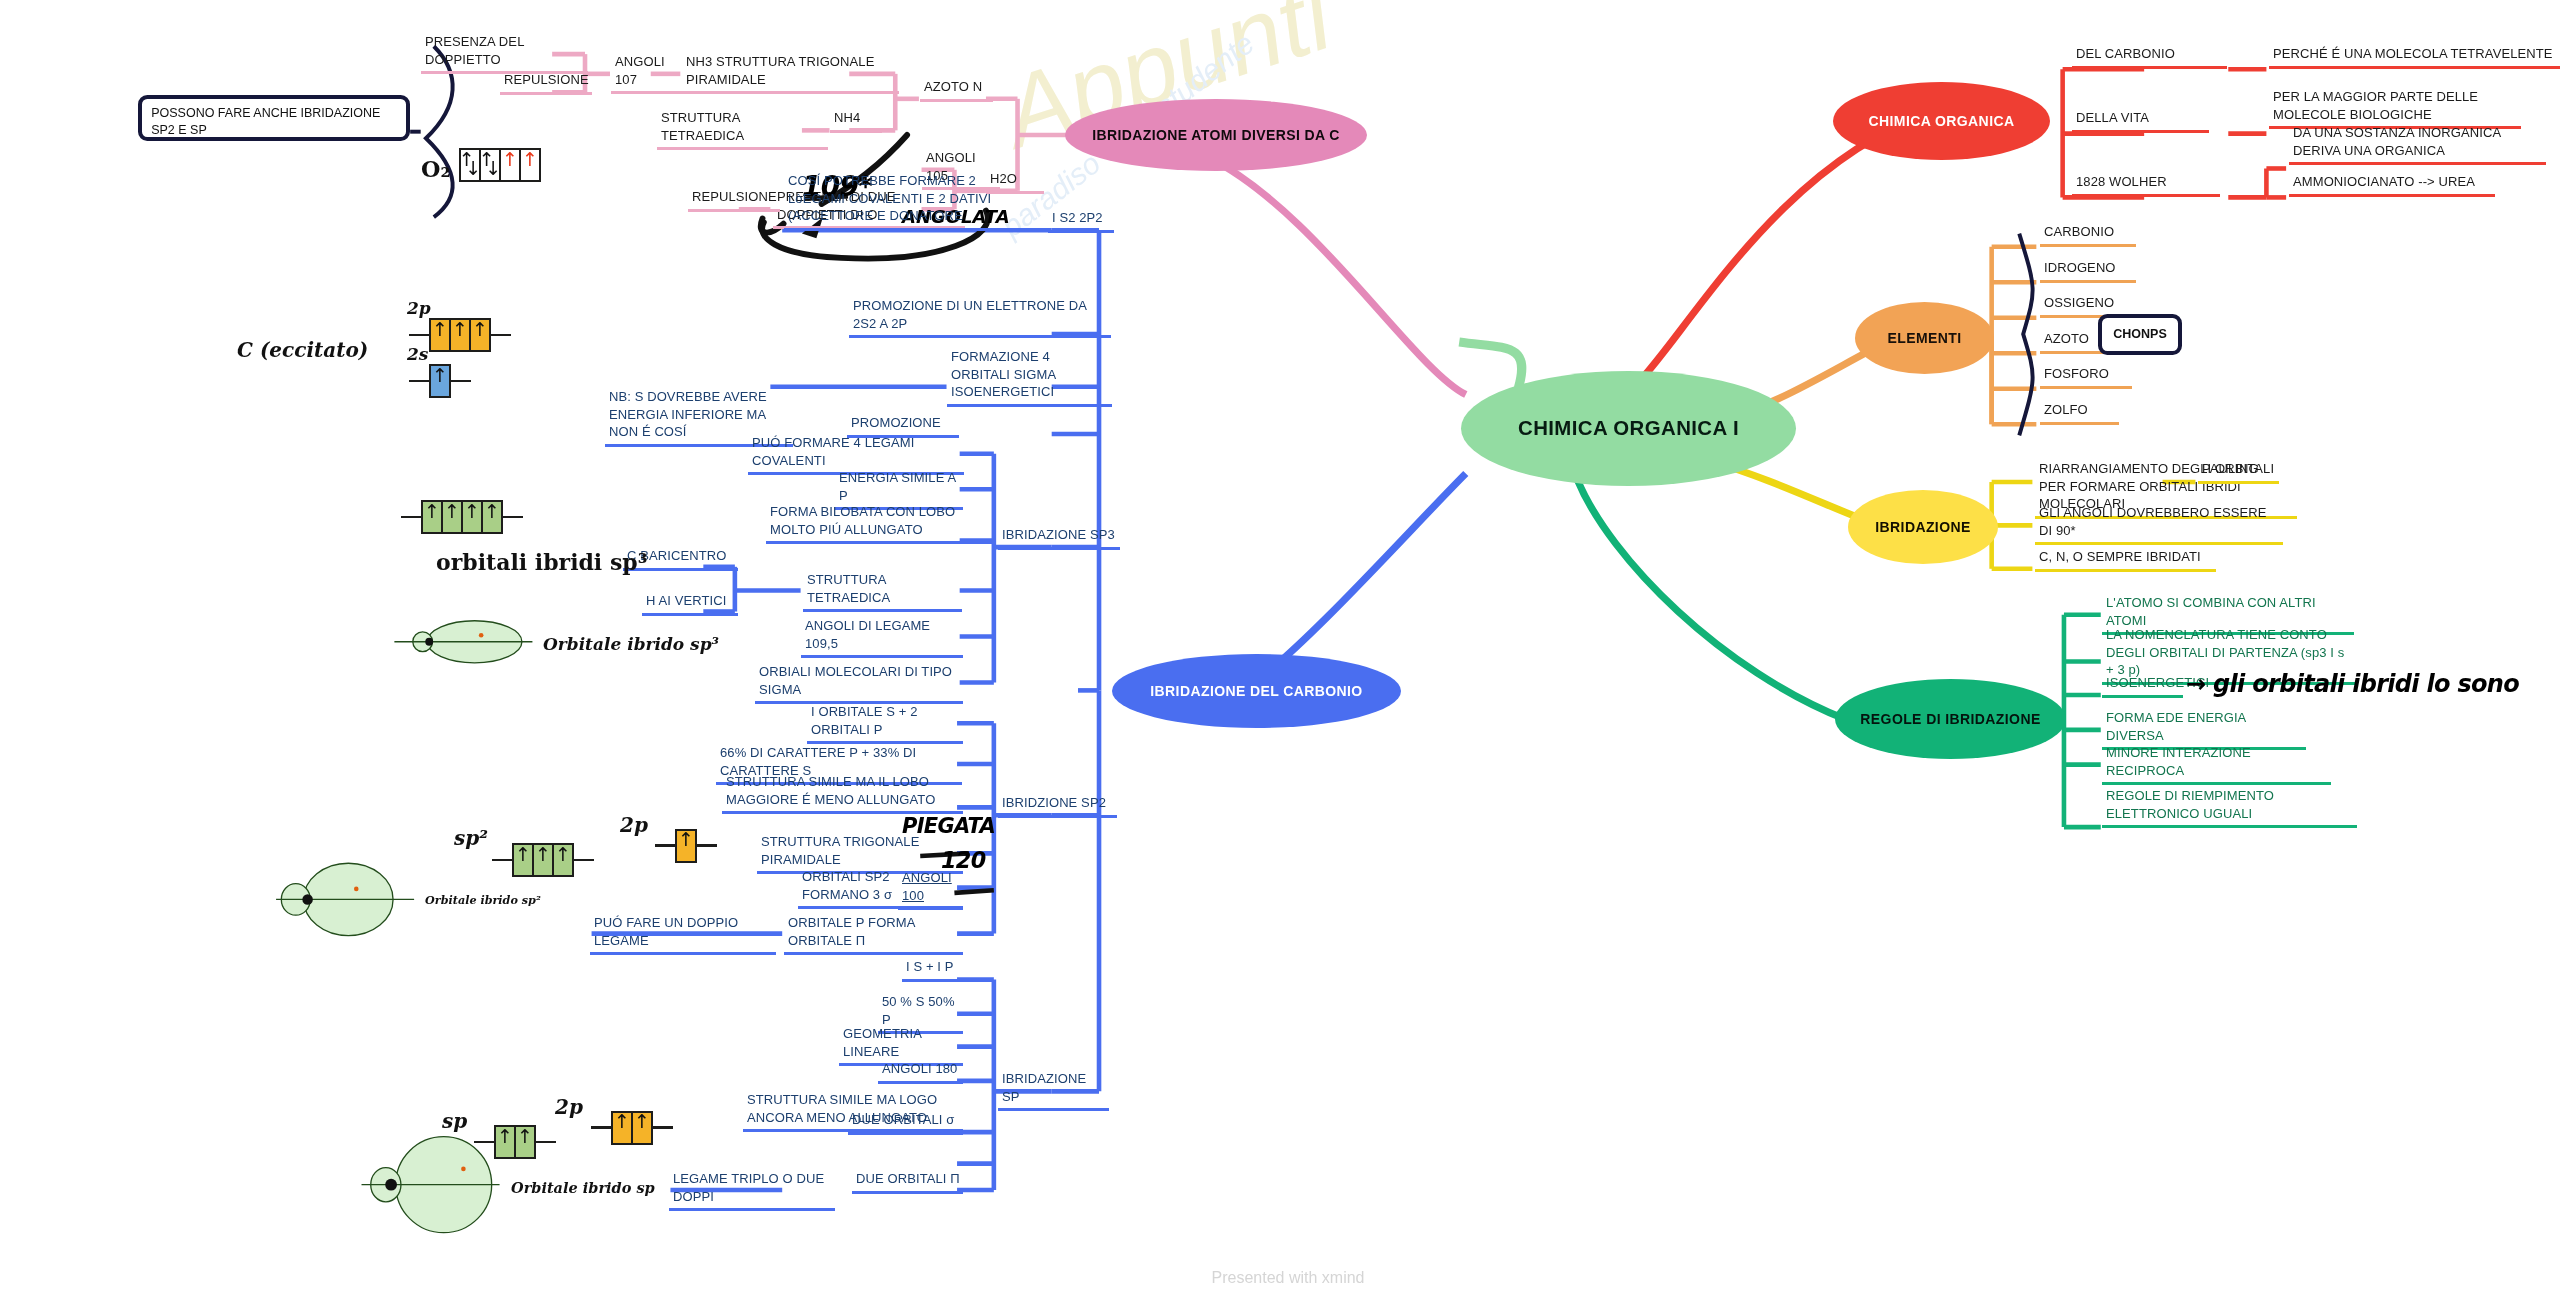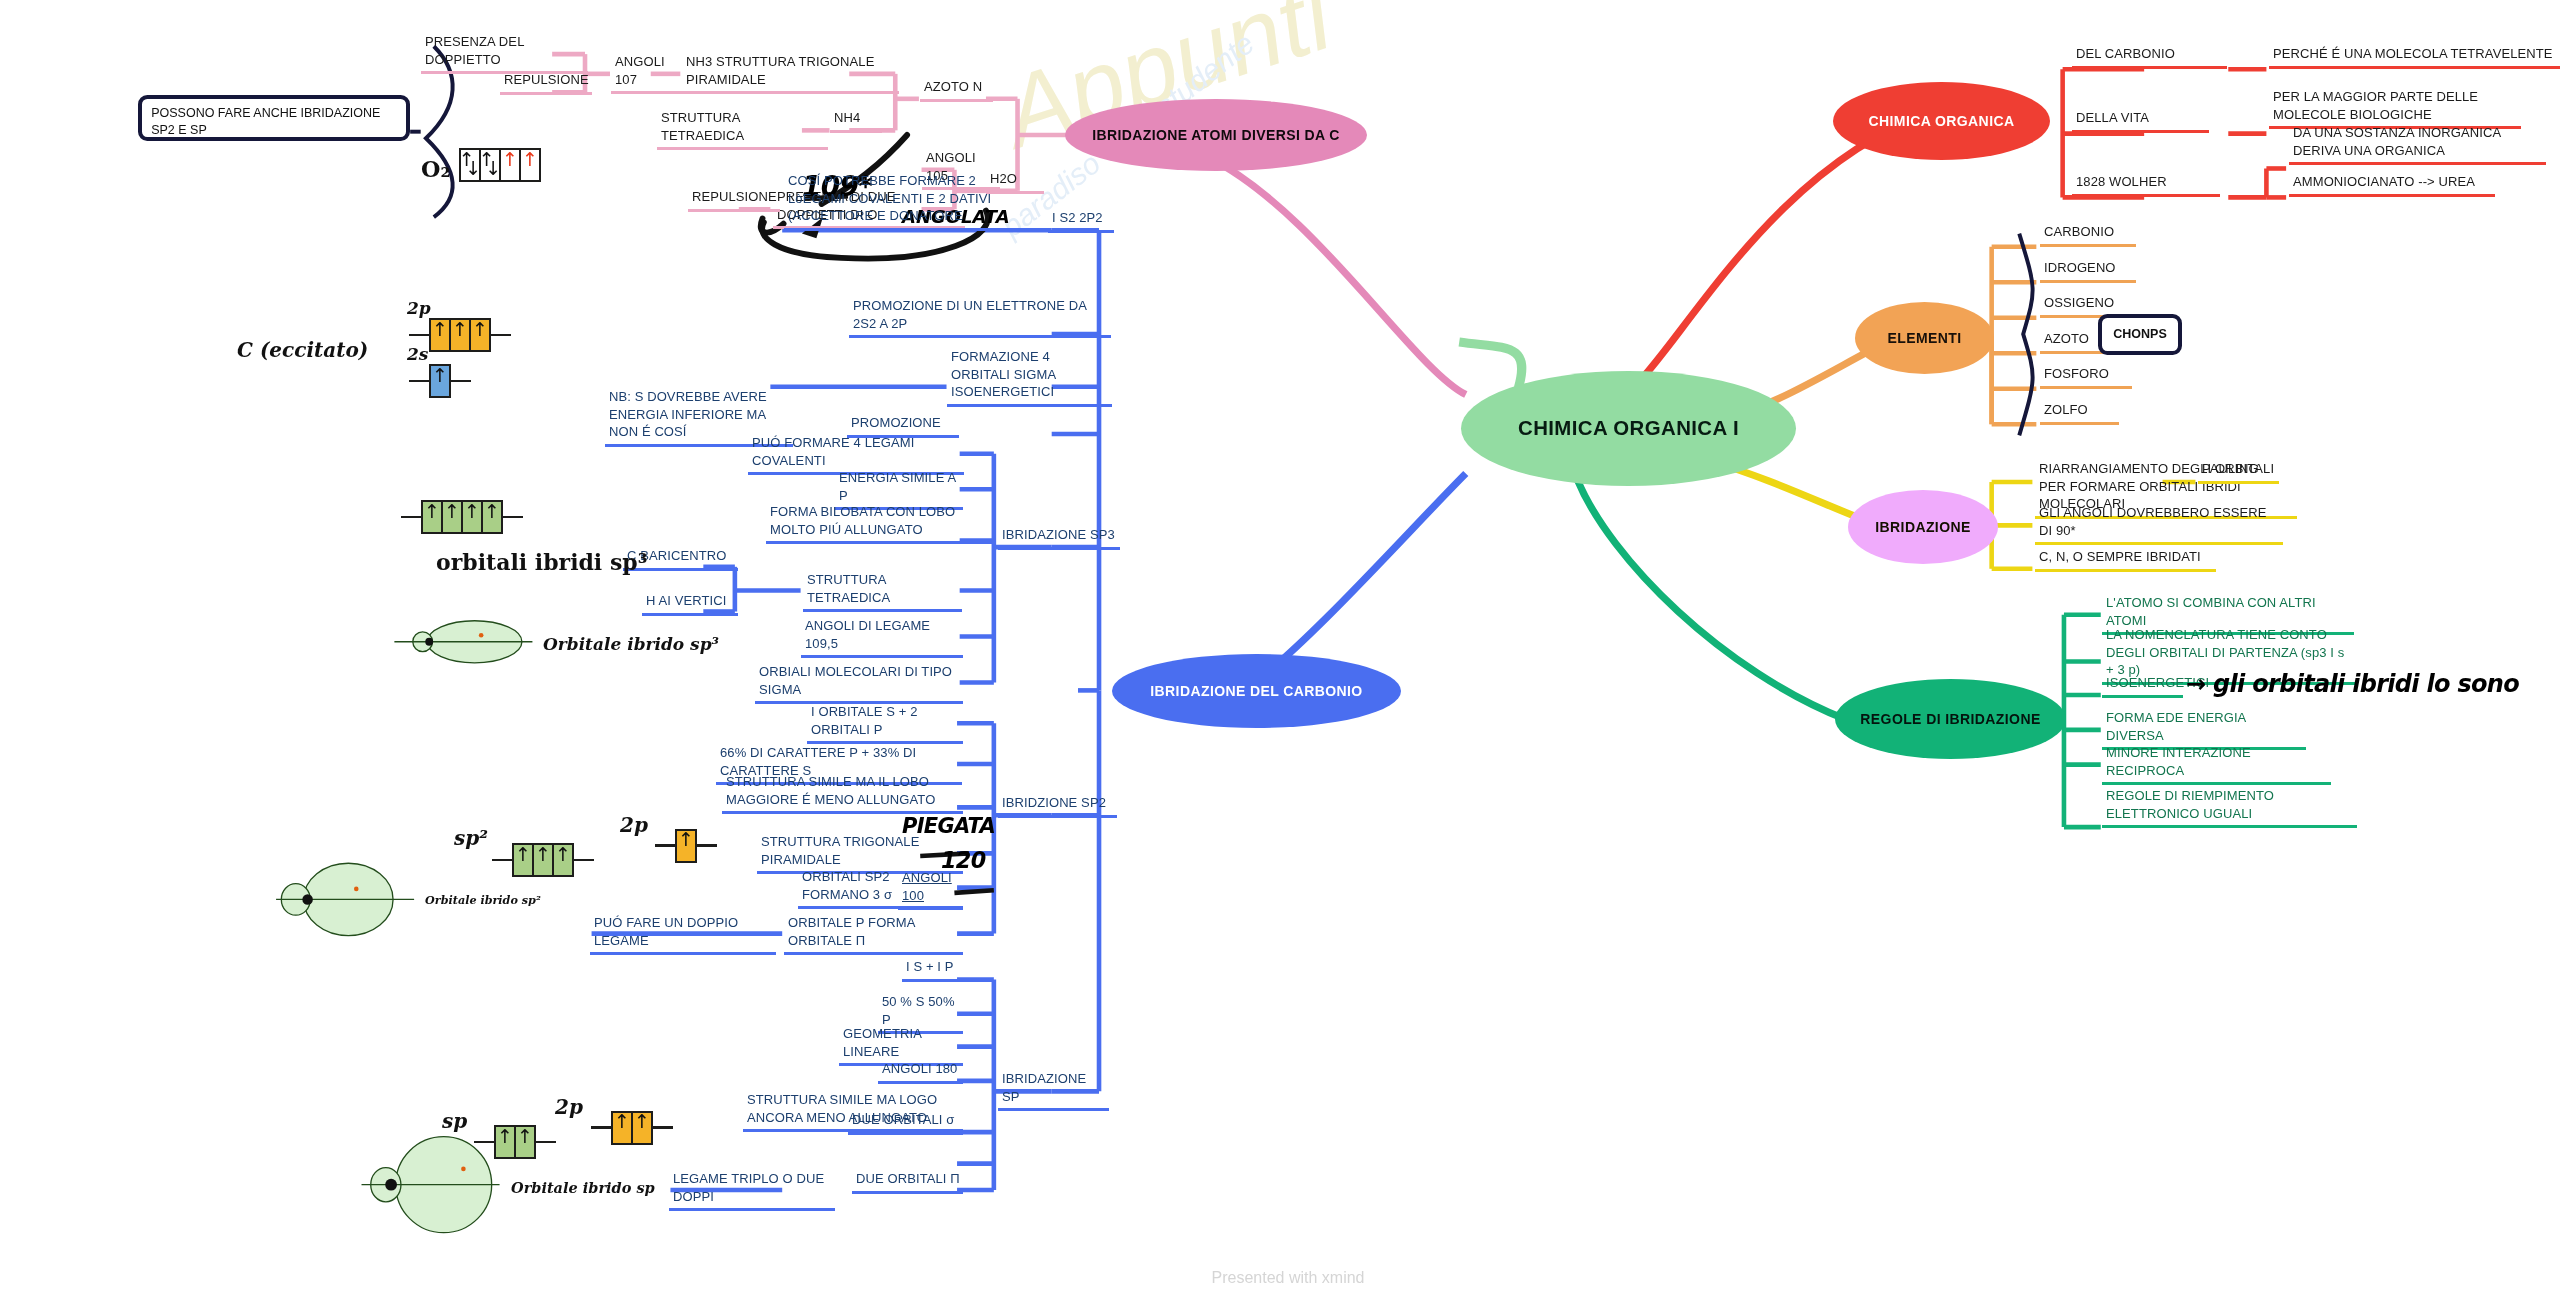--- a/index.html
+++ b/index.html
@@ -18,21 +18,21 @@
   .topic.green {color:#12754e; border-bottom:3.3px solid #13b278;}
   .topic.blue  {color:#1c3f6e; border-bottom:3.3px solid #4a6ef0;}
 
   
   .oval{position:absolute;border-radius:50%;display:flex;align-items:center;
         justify-content:center;text-align:center;font-weight:bold;letter-spacing:0.4px;}
   .oval.center{background:#93dca2;color:#071b12;font-size:20.4px;}
   .oval.pinkn {background:#e489b9;color:#11090d;font-size:14px;}
   .oval.redn  {background:#ef3e33;color:#fff;font-size:14px;}
   .oval.orangen{background:#f2a355;color:#17100a;font-size:14px;}
-  .oval.yellown{background:#f0abfc;color:#140f00;font-size:14px;}
+  .oval.yellown{background:#fde047;color:#140f00;font-size:14px;}
   .oval.greenn {background:#12b277;color:#04140d;font-size:14px;}
   .oval.bluen  {background:#4a6ef0;color:#fff;font-size:14px;}
 
   
   .callout{position:absolute;border:4px solid #15173a;border-radius:9.2px;
            background:#fff;color:#111;font-size:12.5px;line-height:1.35;
            padding:6px 9.2px;box-sizing:border-box;}
   .callout.small{font-size:12.5px;text-align:center;padding:4.6px 8px;
                  display:flex;align-items:center;justify-content:center;font-weight:600;}
 

